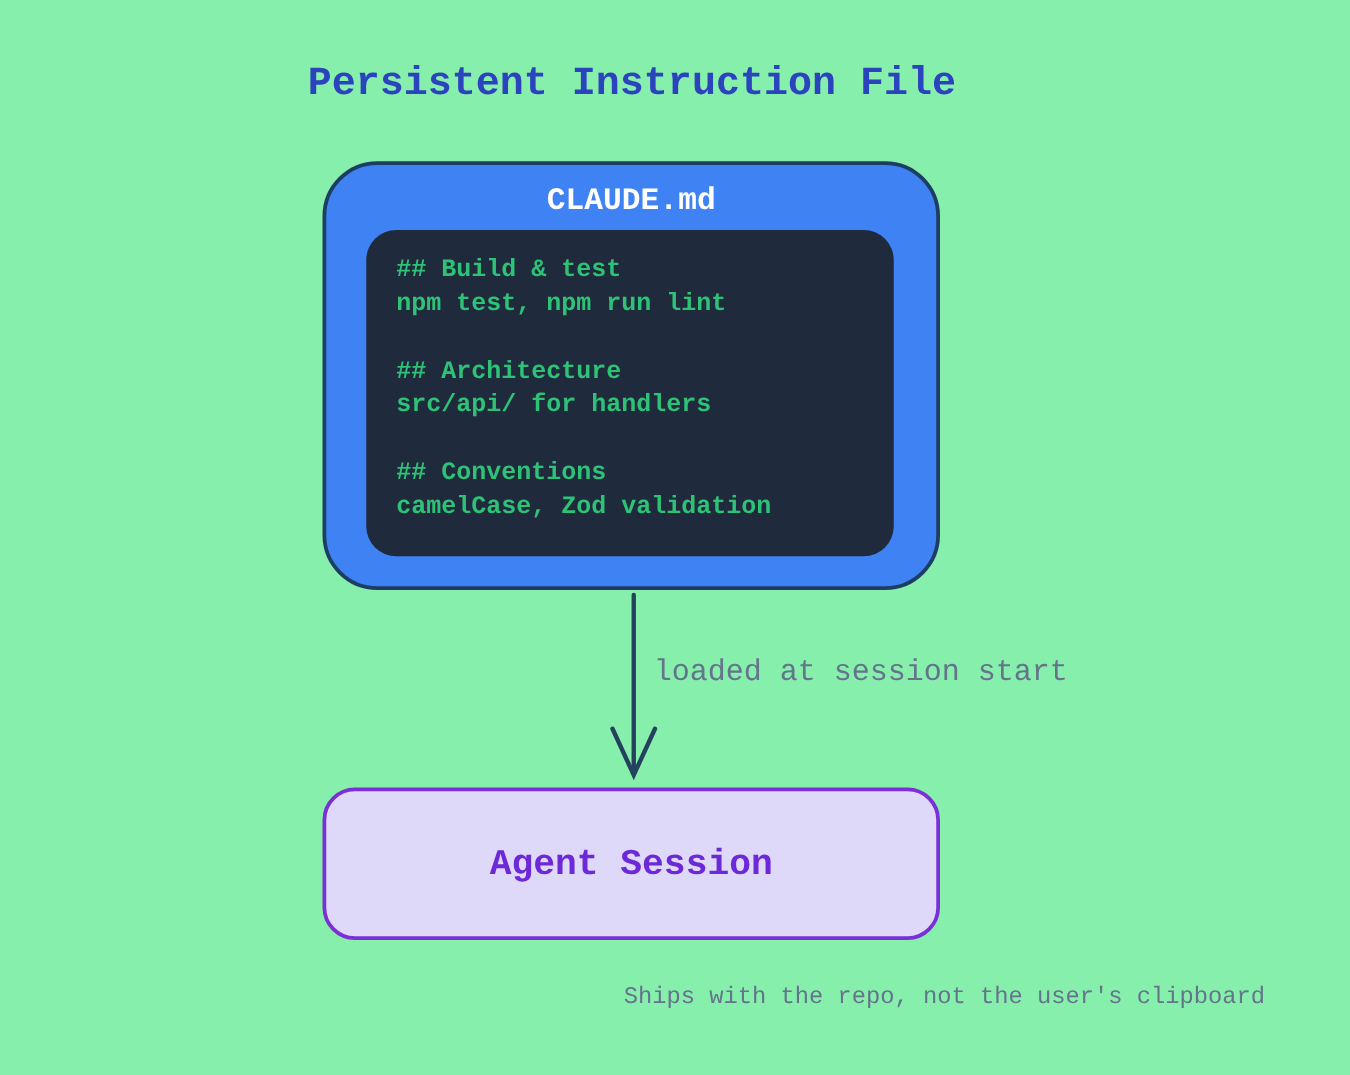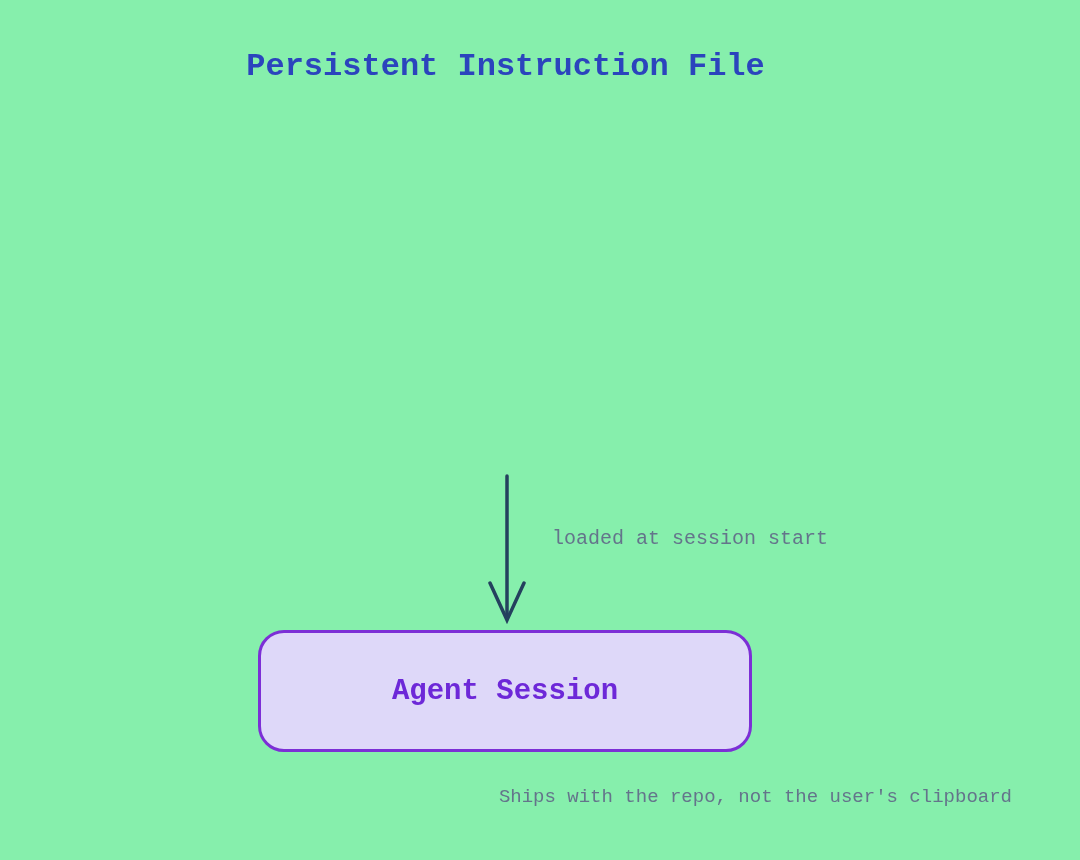--- a/index.html
+++ b/index.html
@@ -68,23 +68,23 @@
     color: #2ec276;
     white-space: pre;
   }
   .flow-arrow {
     position: absolute;
     left: 467px;
     top: 470px;
   }
   .arrow-label {
     position: absolute;
-    left: 552px;
+    left: 523px;
     top: 528px;
-    font-size: 20px;
+    font-size: 24px;
     line-height: 22px;
     font-weight: 500;
     color: #64748b;
     white-space: pre;
   }
   .agent-card {
     position: absolute;
     left: 258px;
     top: 630px;
     width: 494px;
@@ -115,20 +115,33 @@
     white-space: pre;
   }
 </style>
 </head>
 <body>
 
 <div class="canvas">
 
   <div class="diagram-title">Persistent Instruction File</div>
 
+  <div class="claude-card">
+    <div class="claude-card-title">CLAUDE.md</div>
+    <div class="code-block">
+      <div class="code-line">## Build &amp; test</div>
+      <div class="code-line">npm test, npm run lint</div>
+      <div class="code-line"></div>
+      <div class="code-line">## Architecture</div>
+      <div class="code-line">src/api/ for handlers</div>
+      <div class="code-line"></div>
+      <div class="code-line">## Conventions</div>
+      <div class="code-line">camelCase, Zod validation</div>
+    </div>
+  </div>
 
   <svg class="flow-arrow" width="80" height="160" viewBox="0 0 80 160">
     <line x1="40" y1="6" x2="40" y2="148" stroke="#24415e" stroke-width="3.5" stroke-linecap="round"></line>
     <polyline points="23,113 40,150 57,113" fill="none" stroke="#24415e" stroke-width="3.5" stroke-linecap="round" stroke-linejoin="miter"></polyline>
   </svg>
 
   <div class="arrow-label">loaded at session start</div>
 
   <div class="agent-card">
     <div class="agent-card-label">Agent Session</div>

